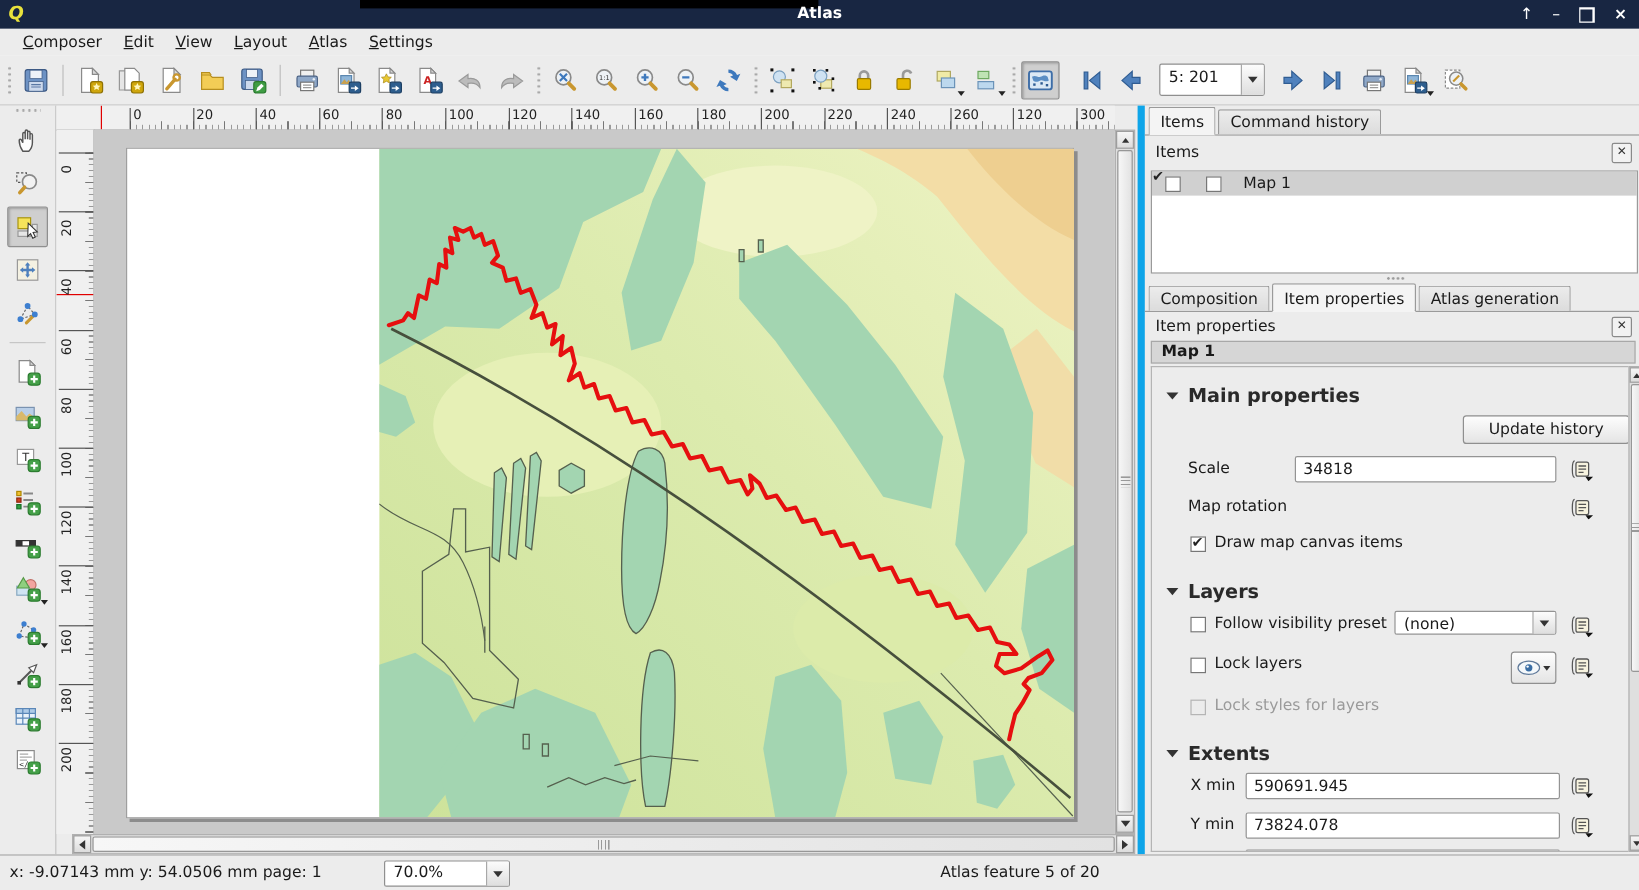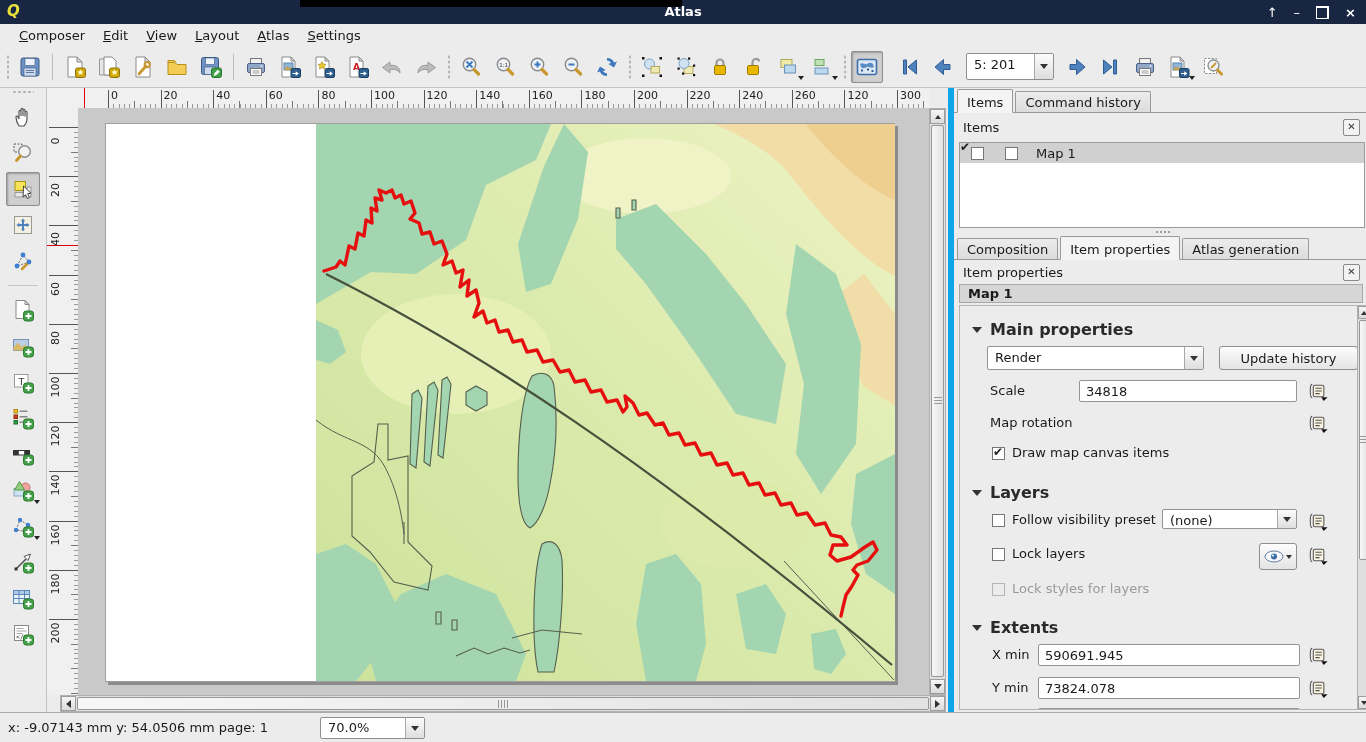--- a/index.html
+++ b/index.html
@@ -701,26 +701,20 @@
   <span class="closebox" style="top:176px">✕</span>
 
   <div class="itemheader">Map 1</div>
 
   <div class="propcontent">
 
     <div class="sechdr" style="top:14px">
       <span class="sectri"></span>
       <span class="sectitle">Main properties</span>
     </div>
-    <div class="combo" style="left:27px;top:40px;width:217px;height:24px">
-      <span class="cval">Render</span>
-      <span class="carr">
-          <i class="tri"></i>
-        </span>
-    </div>
     <div class="btn" style="left:259px;top:40px;width:139px;height:24px">
       <span>Update history</span>
     </div>
     <span class="plabel" style="left:30px;top:77px">Scale</span>
     <div class="field" style="left:119px;top:74px;width:218px;height:22px">
       <span>34818</span>
     </div>
     <div class="ddbtn" style="left:345px;top:76px">
       <svg width="24" height="19" viewBox="0 0 22 18">
           <path d="M6.5 2C4 2 4 15 6.5 15" fill="none" stroke="#555"></path>
@@ -827,13 +821,14 @@
 </div>
 
 <div class="statusbar">
   <span class="coords">x: -9.07143 mm y: 54.0506 mm  page: 1</span>
   <div class="zoomcombo">
     <span class="cval">70.0%</span>
     <span class="carr">
         <i class="tri"></i>
       </span>
   </div>
+  <span class="atlasstatus">Atlas feature 5 of 20</span>
 </div>
 
 </body></html>

